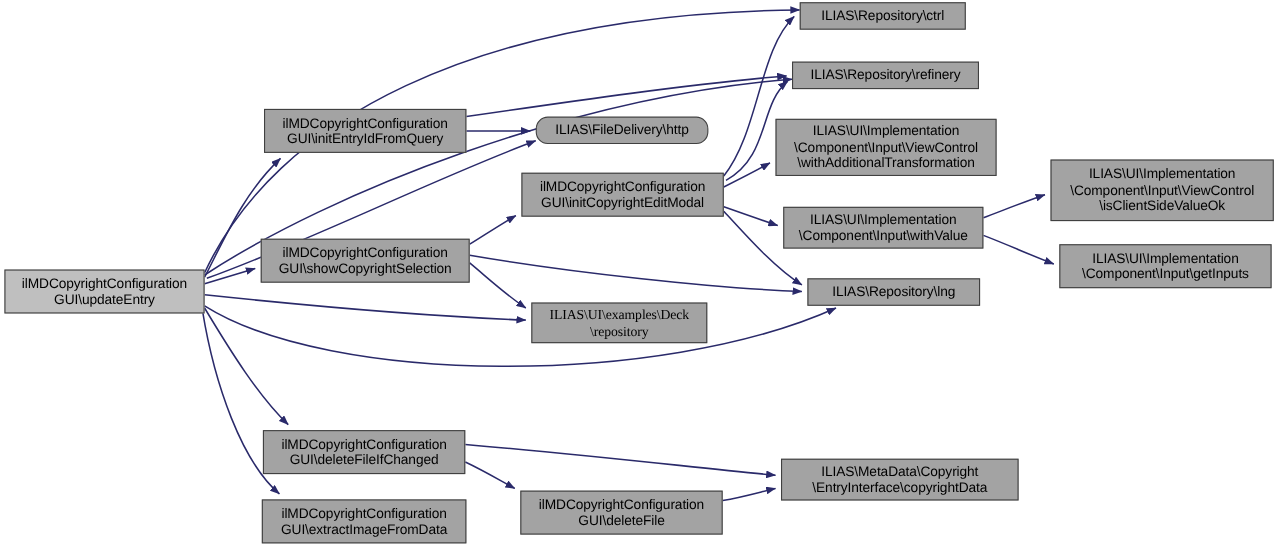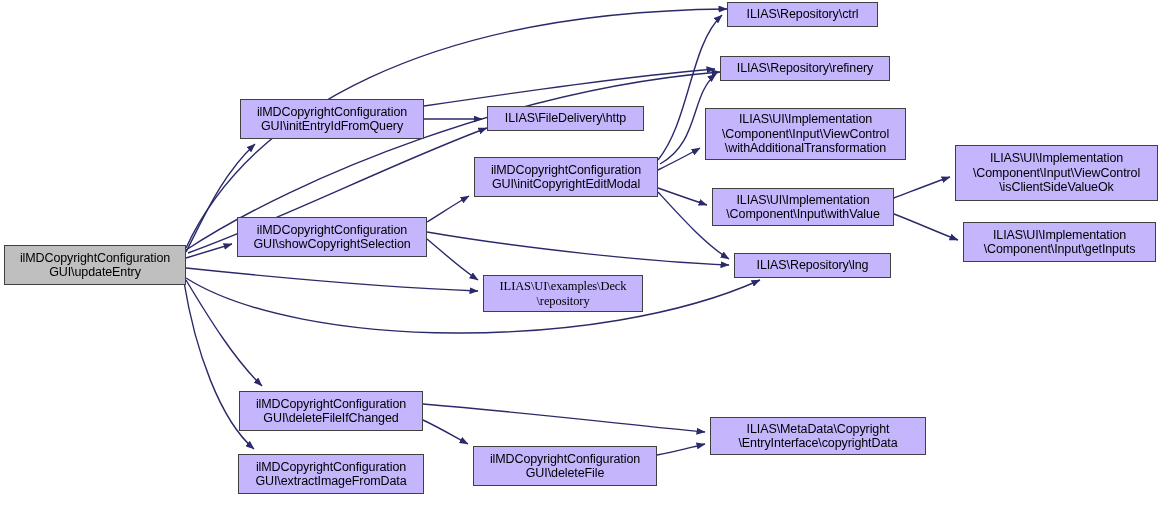--- a/index.html
+++ b/index.html
@@ -1,20 +1,20 @@
 <!DOCTYPE html>
 <html><head>
 <meta charset="utf-8">
 <title>Call Graph</title>
 <style>
   html,body{margin:0;padding:0;background:#ffffff;}
   body{font-family:"Liberation Sans","DejaVu Sans",sans-serif;}
   #canvas{position:relative;width:1161px;height:505px;background:#ffffff;overflow:hidden;}
   #edges{position:absolute;left:0;top:0;width:1161px;height:505px;}
-  .node{position:absolute;box-sizing:border-box;border:1px solid #404040;background:#c4b5fd;
+  .node{position:absolute;box-sizing:border-box;border:1px solid #404040;background:#a3a3a3;
         display:flex;align-items:center;justify-content:center;text-align:center;
         font-size:12.5px;line-height:14.5px;color:#000000;letter-spacing:-0.1px;}
   .node.root{background:#bfbfbf;border-color:#404040;}
   .node span{display:block;padding:0 3px;white-space:pre-line;}
 </style>
 </head>
 <body>
 
 <div id="canvas">
   <svg id="edges" xmlns="http://www.w3.org/2000/svg">
@@ -64,21 +64,21 @@
 GUI\showCopyrightSelection</span>
       </div>
       <div class="node" style="left: 239px; top: 391px; width: 184px; height: 40px;">
         <span>ilMDCopyrightConfiguration
 GUI\deleteFileIfChanged</span>
       </div>
       <div class="node" style="left: 238px; top: 454px; width: 186px; height: 40px;">
         <span>ilMDCopyrightConfiguration
 GUI\extractImageFromData</span>
       </div>
-      <div class="node" style="left: 487px; top: 106px; width: 157px; height: 25px;">
+      <div class="node" style="left: 487px; top: 106px; width: 157px; height: 25px; border-radius: 11px;">
         <span>ILIAS\FileDelivery\http</span>
       </div>
       <div class="node" style="left: 474px; top: 157px; width: 184px; height: 40px;">
         <span>ilMDCopyrightConfiguration
 GUI\initCopyrightEditModal</span>
       </div>
       <div class="node" style="left: 483px; top: 275px; width: 160px; height: 37px; font-family: Liberation Serif, serif;">
         <span>ILIAS\UI\examples\Deck
 \repository</span>
       </div>

